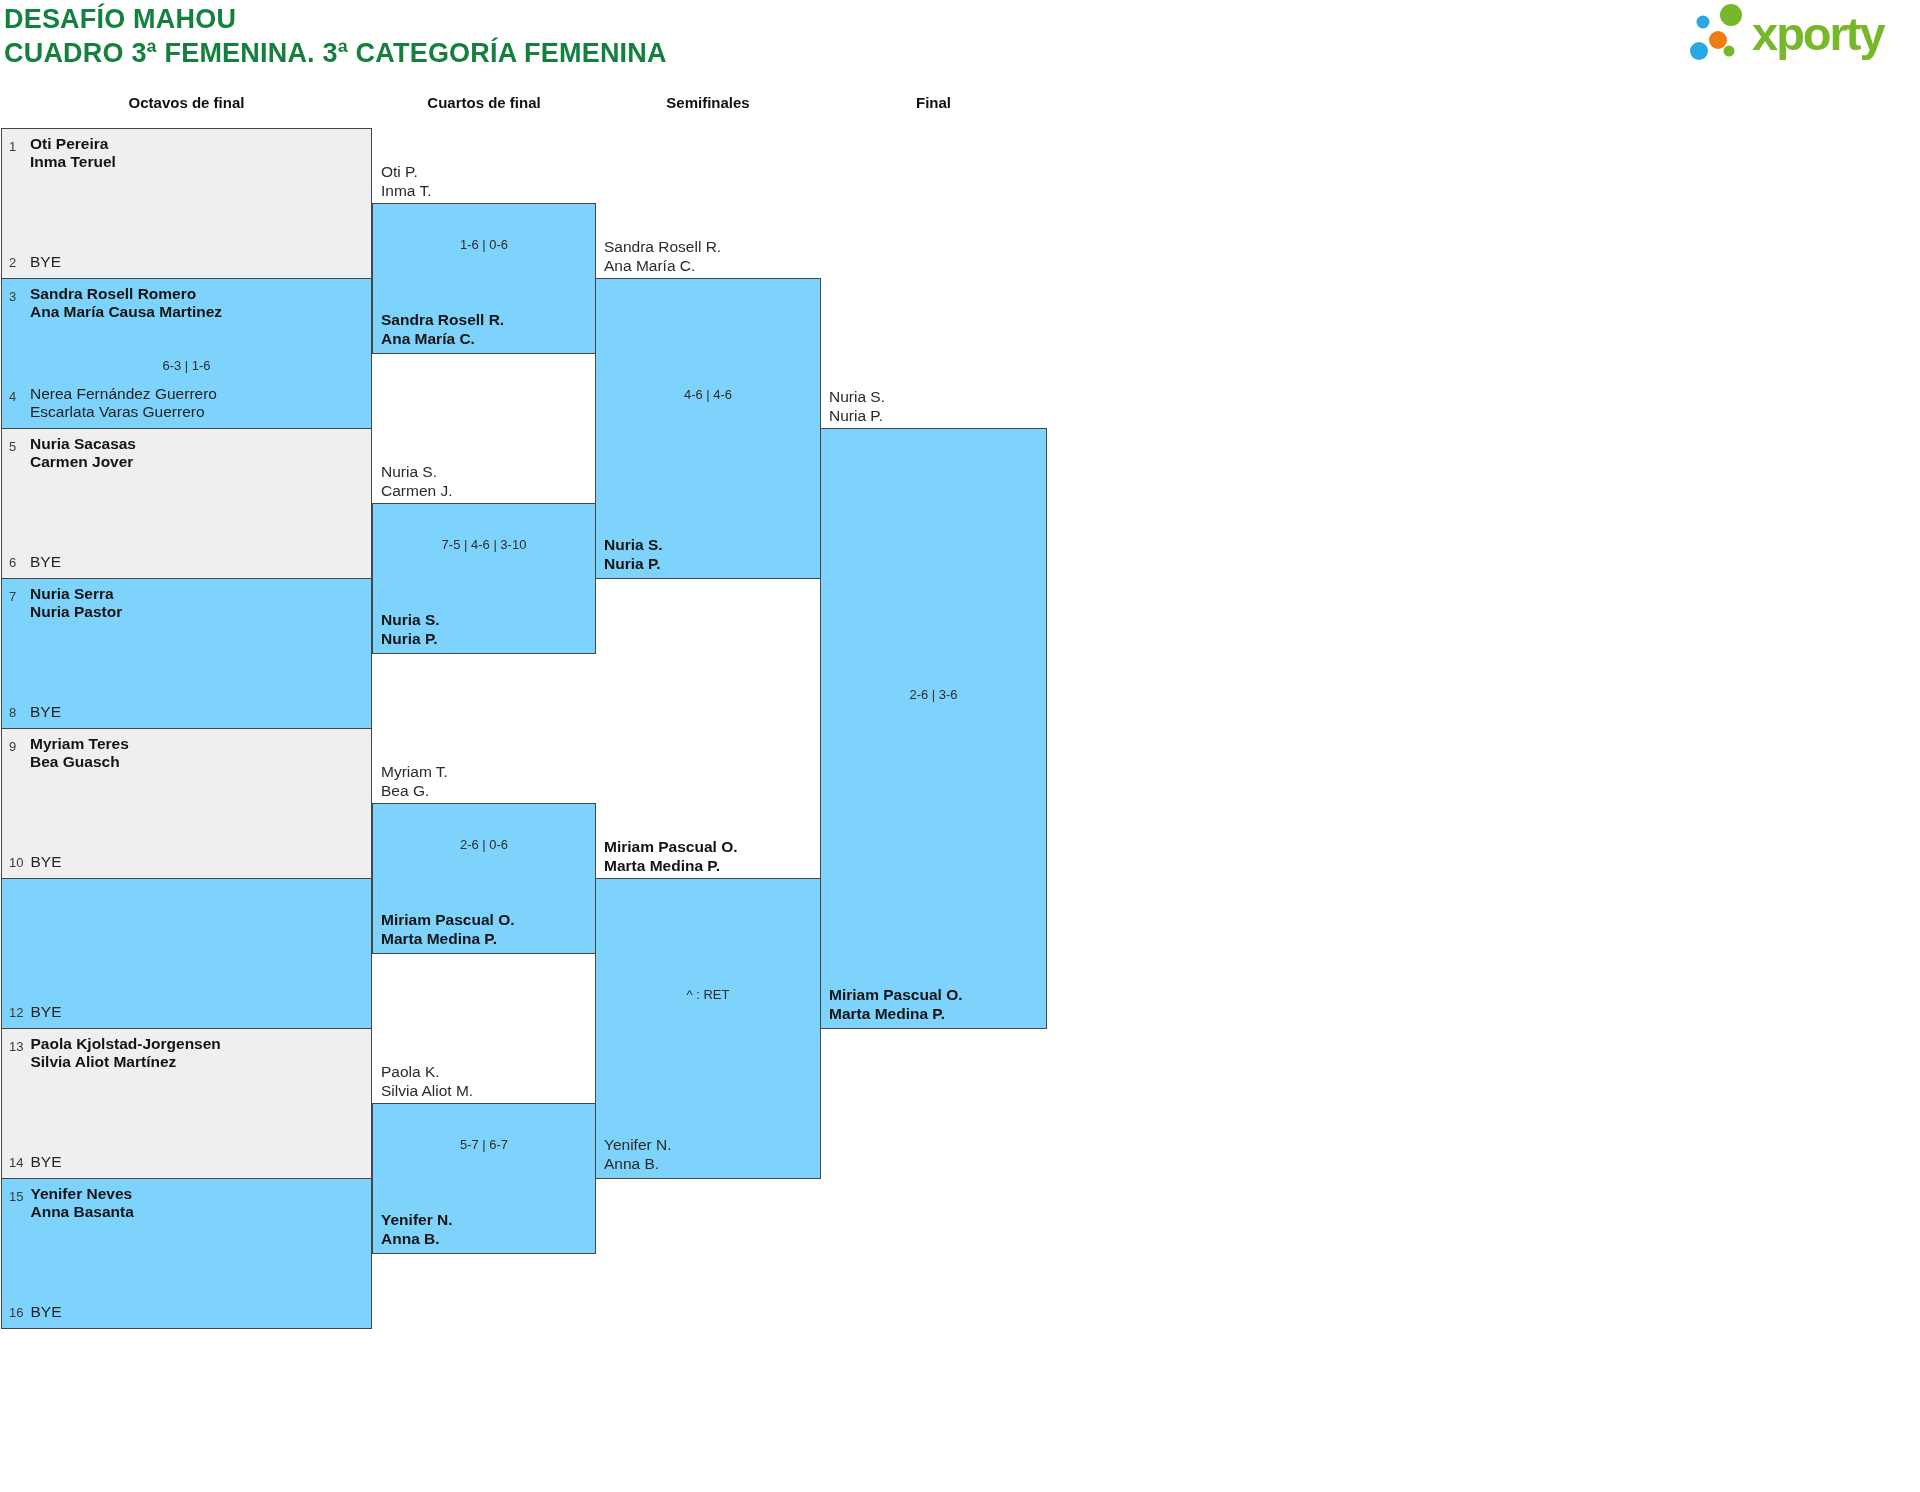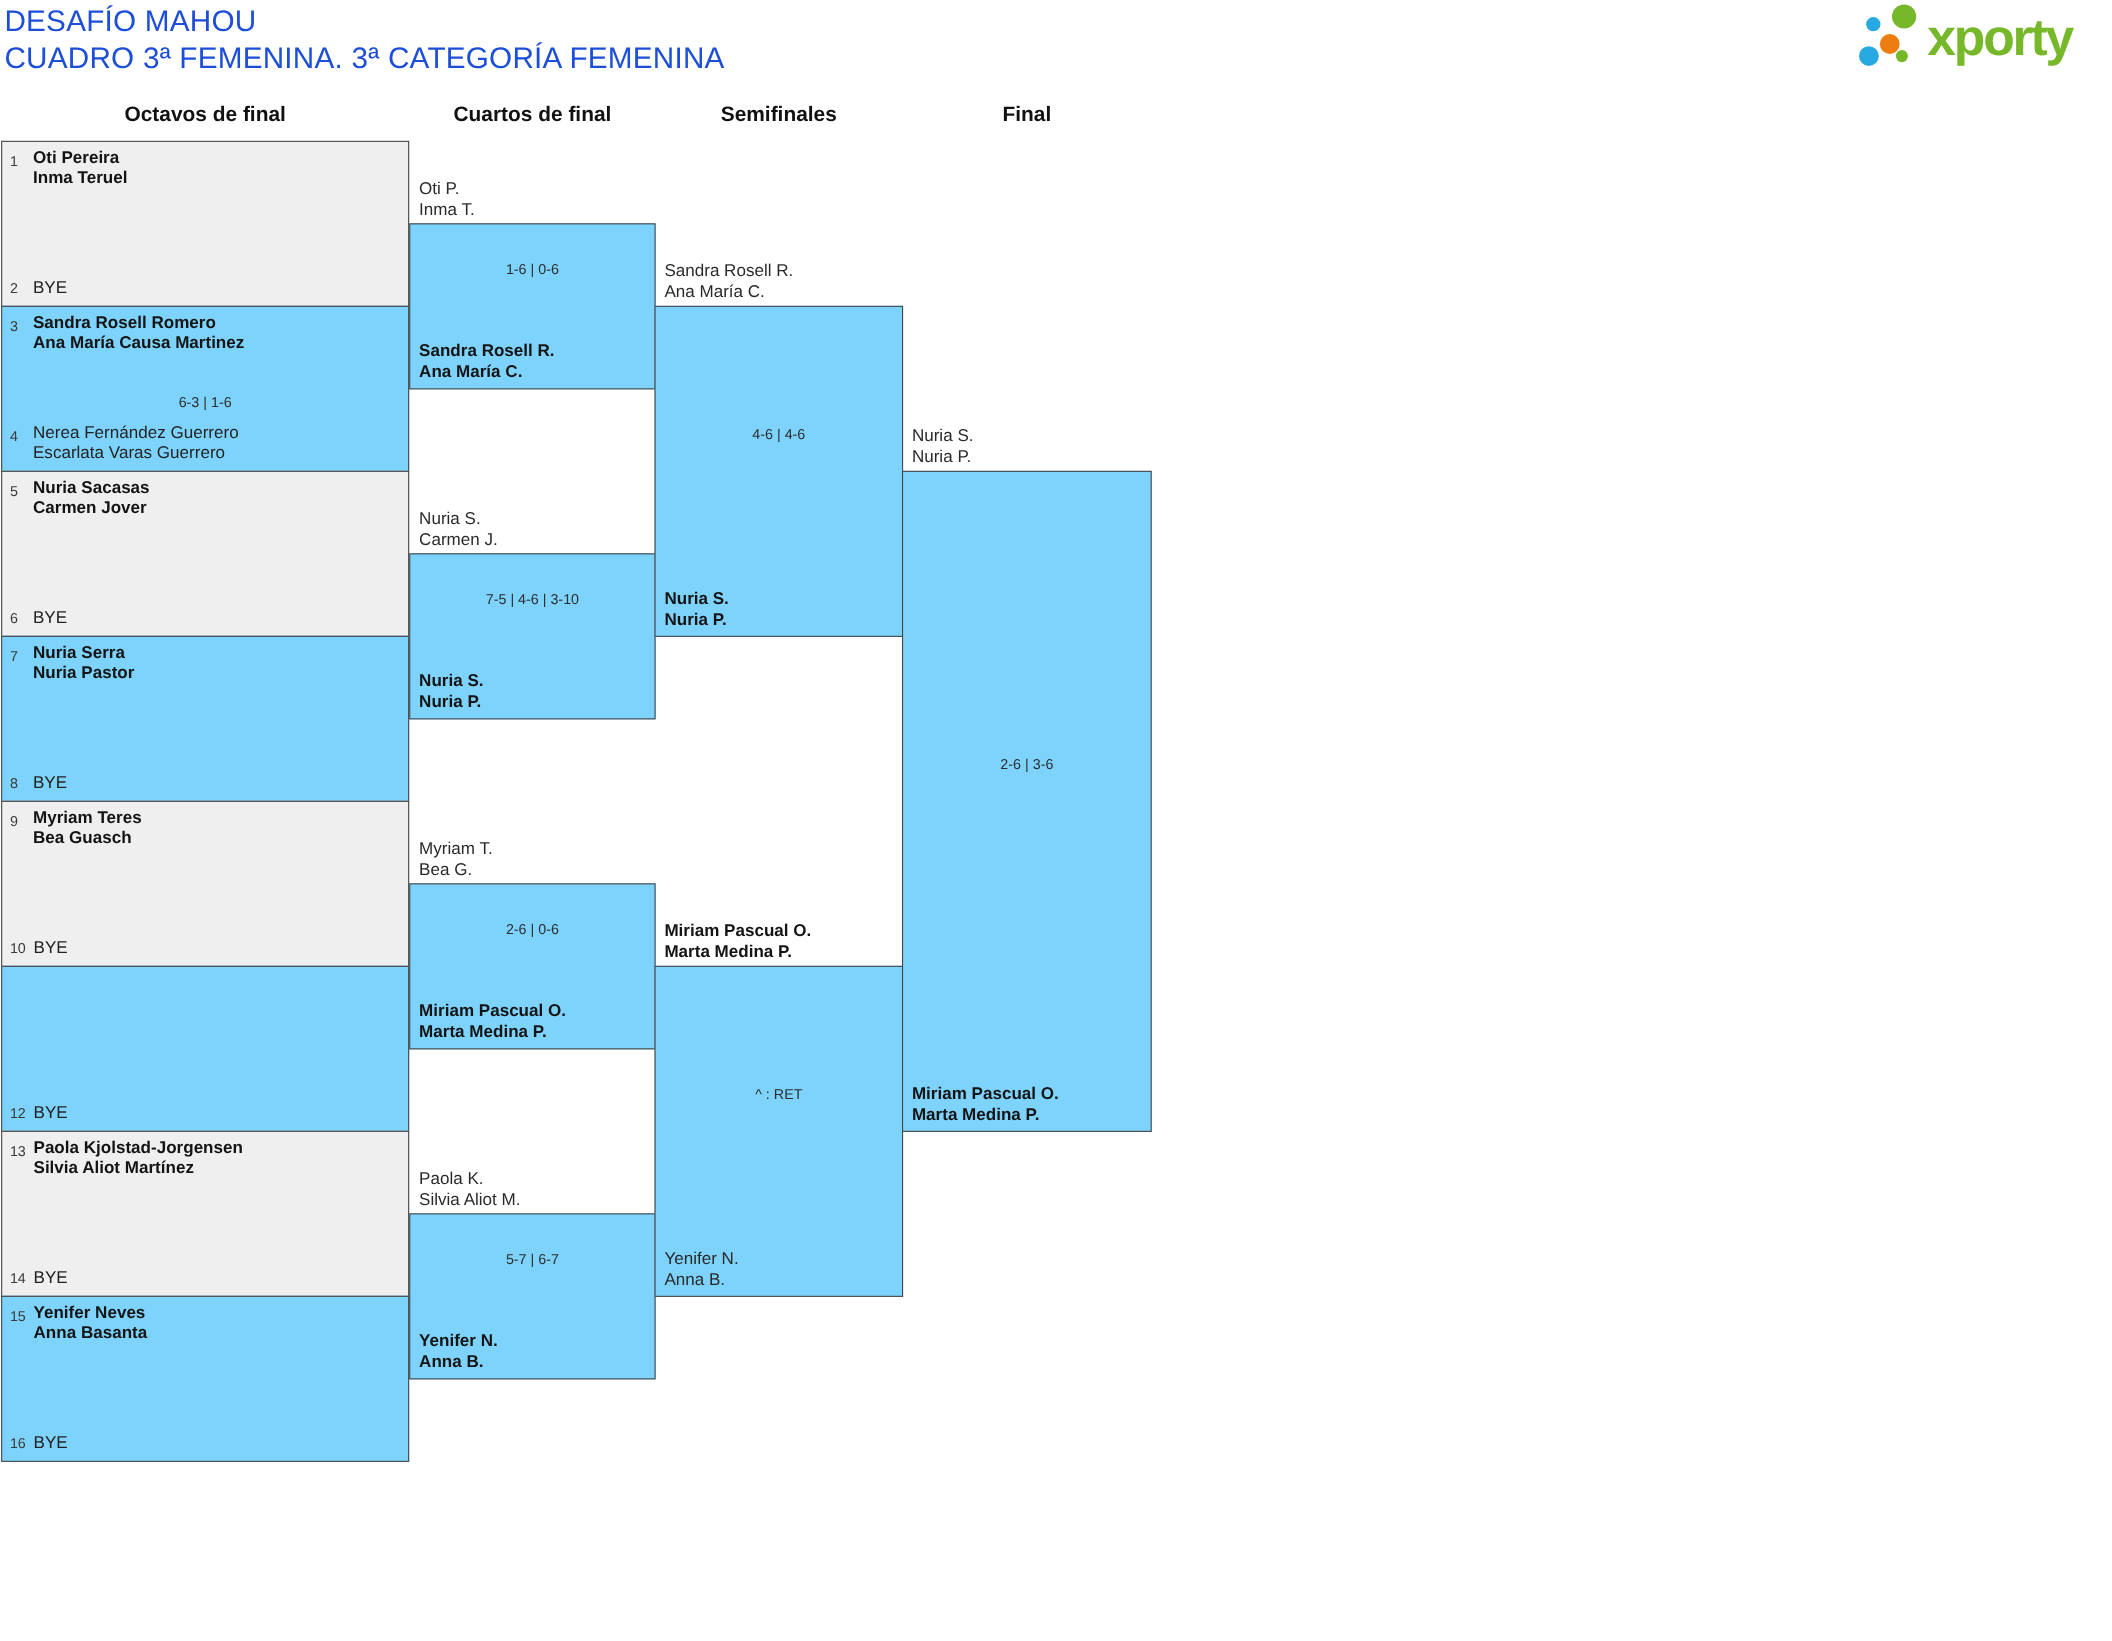--- a/index.html
+++ b/index.html
@@ -1,32 +1,32 @@
 <!DOCTYPE html>
 <html><head>
 <meta charset="utf-8">
 <style>
   html,body{margin:0;padding:0;background:#ffffff;}
   .stage{
     position:relative;width:1920px;height:1492px;background:#ffffff;
     font-family:"Liberation Sans",sans-serif;color:#1c1c1c;overflow:hidden;
   }
   
-  .title{position:absolute;left:4px;top:2px;font-weight:400;color:#1d4ed8;}
+  .title{position:absolute;left:4px;top:2px;font-weight:700;color:#15803d;}
   .title .tline{font-size:27px;line-height:34px;letter-spacing:.2px;}
   .logo{position:absolute;left:1688px;top:2px;width:232px;height:70px;}
   .logo-dots{position:absolute;left:0;top:0;}
   .logo-text{
     position:absolute;left:64px;top:1px;font-size:47px;line-height:62px;
     font-weight:800;letter-spacing:-2px;color:#76b82a;
   }
   
   .round-header{
     position:absolute;top:94px;height:22px;text-align:center;
-    font-size:19px;font-weight:600;color:#111;
+    font-size:15px;font-weight:600;color:#111;
   }
   
   .match{position:absolute;box-sizing:border-box;border:1px solid #464646;background:#7dd3fc;}
   .match.gray{background:#efefef;}
   
   .slot{position:absolute;left:7px;right:6px;display:flex;align-items:flex-start;}
   .slot.top{top:6px;}
   .slot.bottom{bottom:7px;}
   .slot.bye{align-items:baseline;}
   .seed{flex:0 0 14px;margin-right:7px;font-size:13px;color:#3b3b3b;padding-top:4px;}

